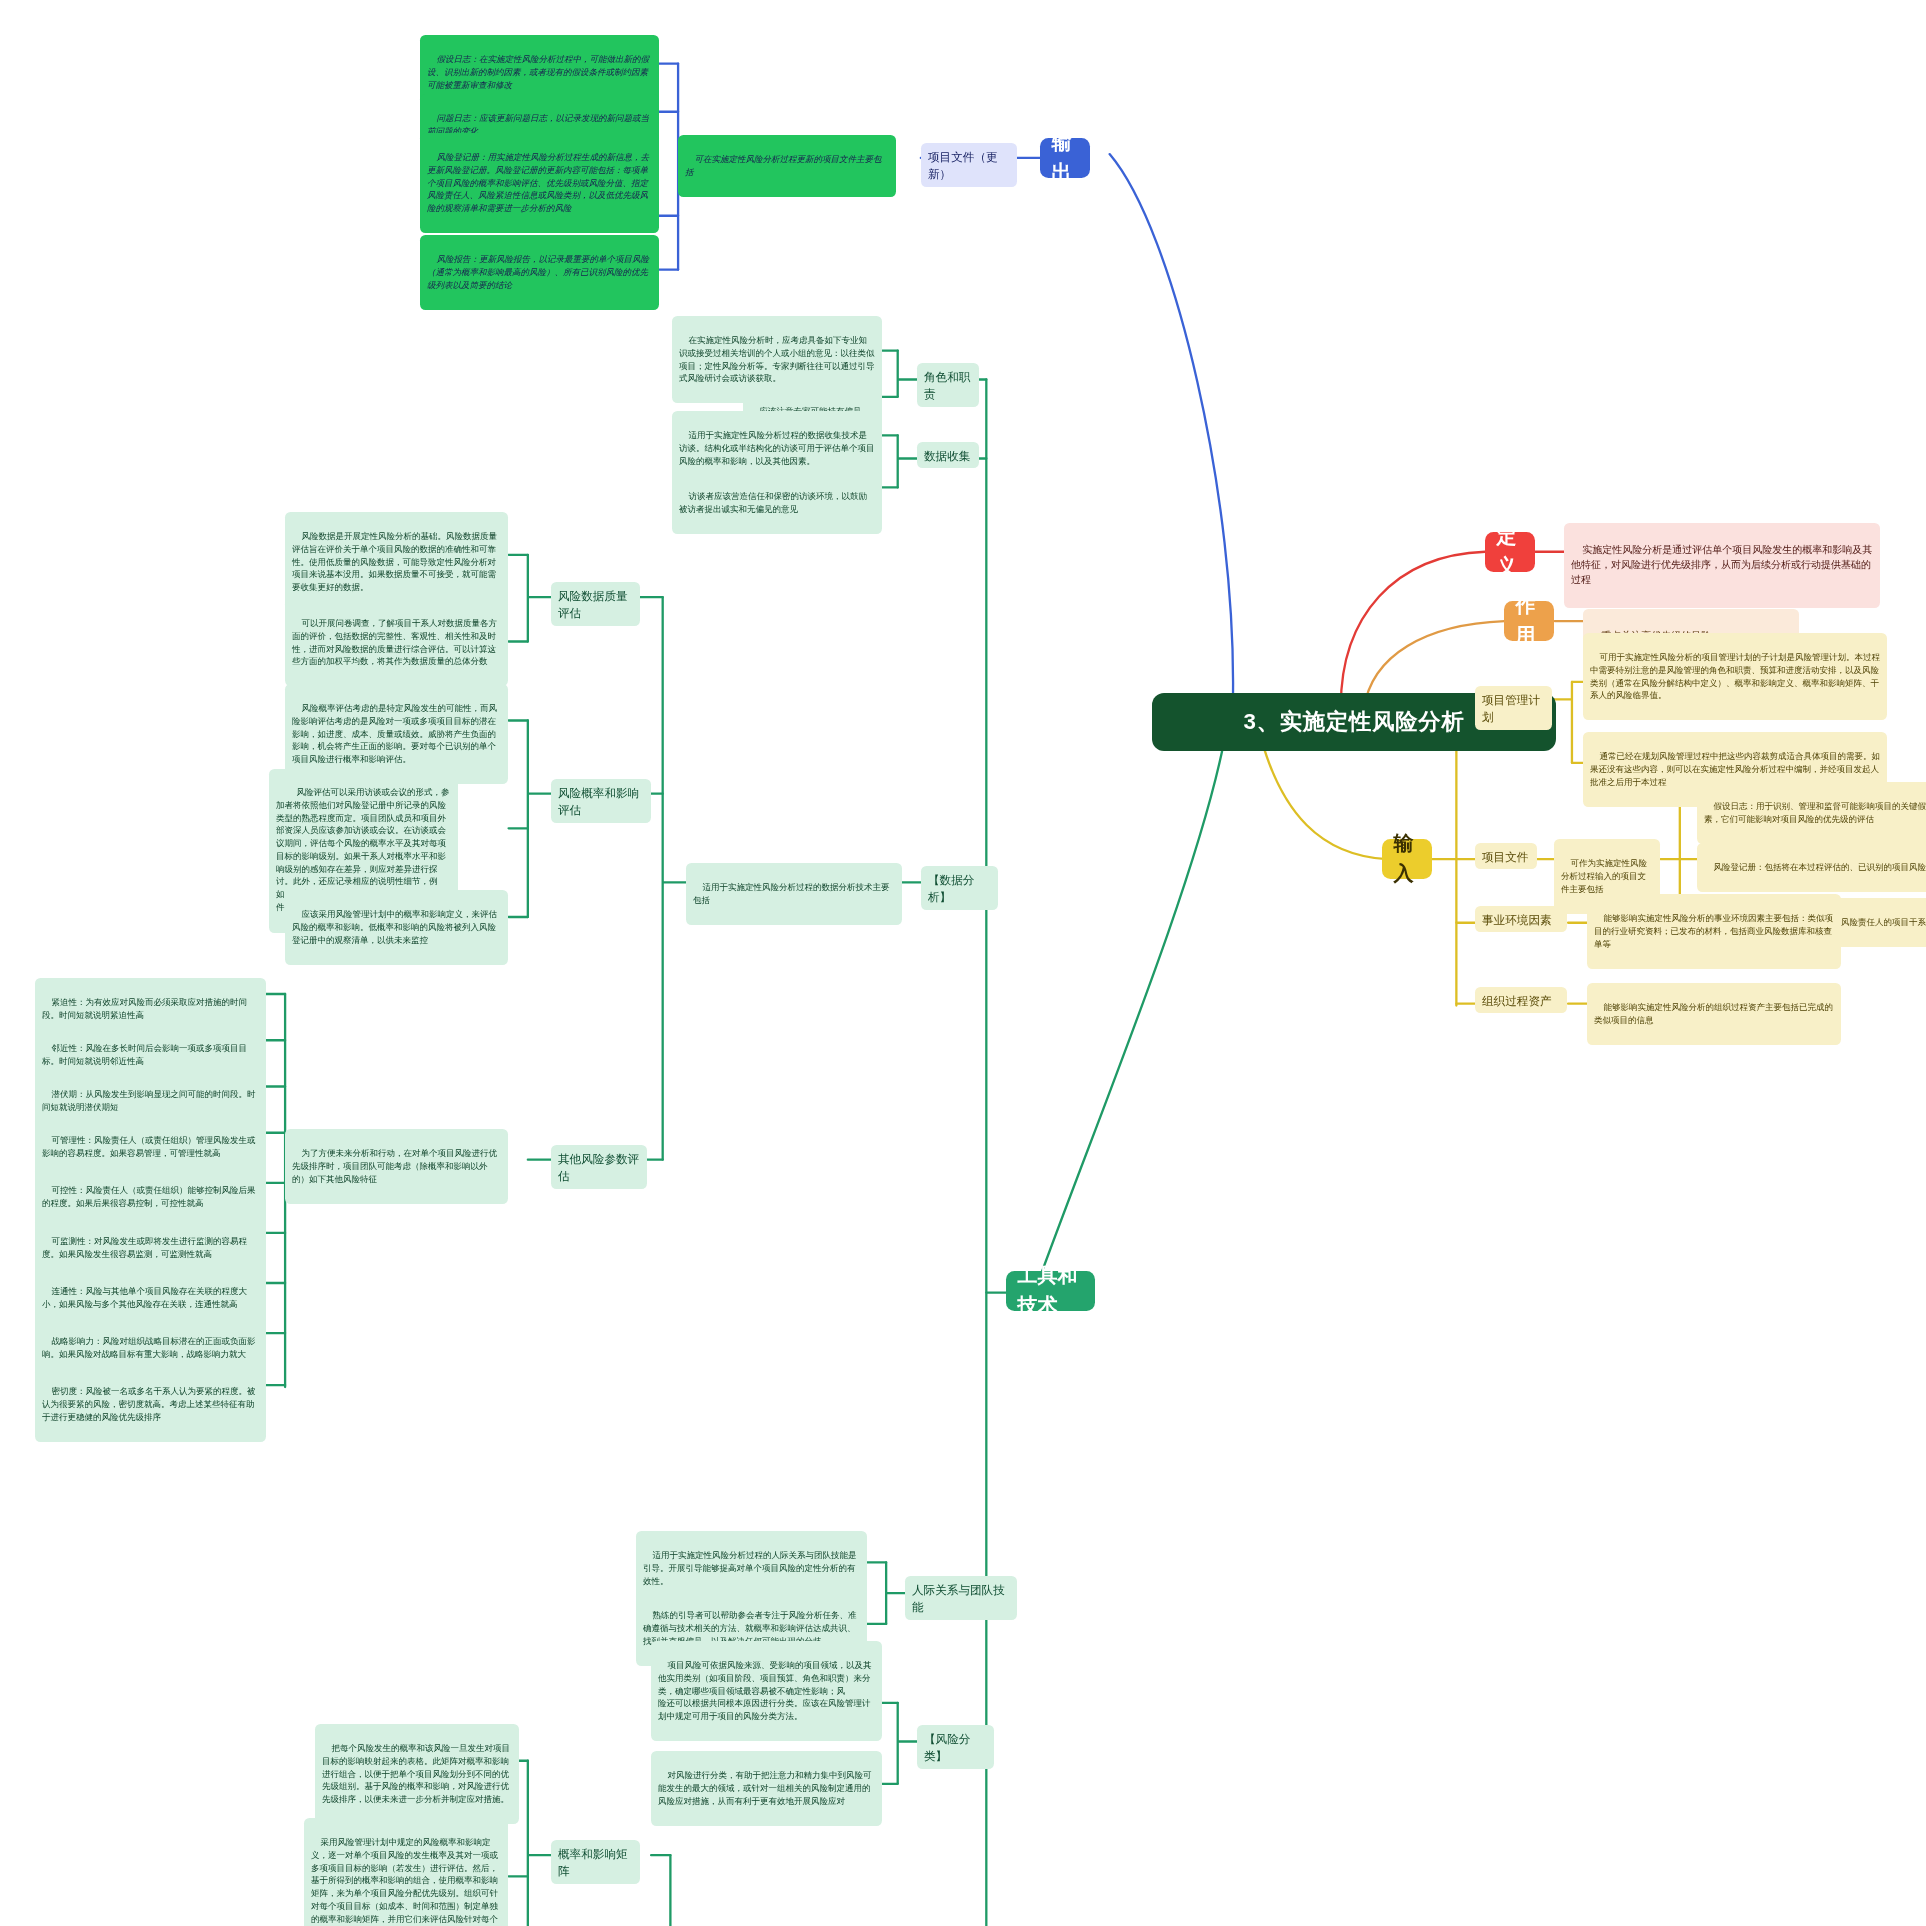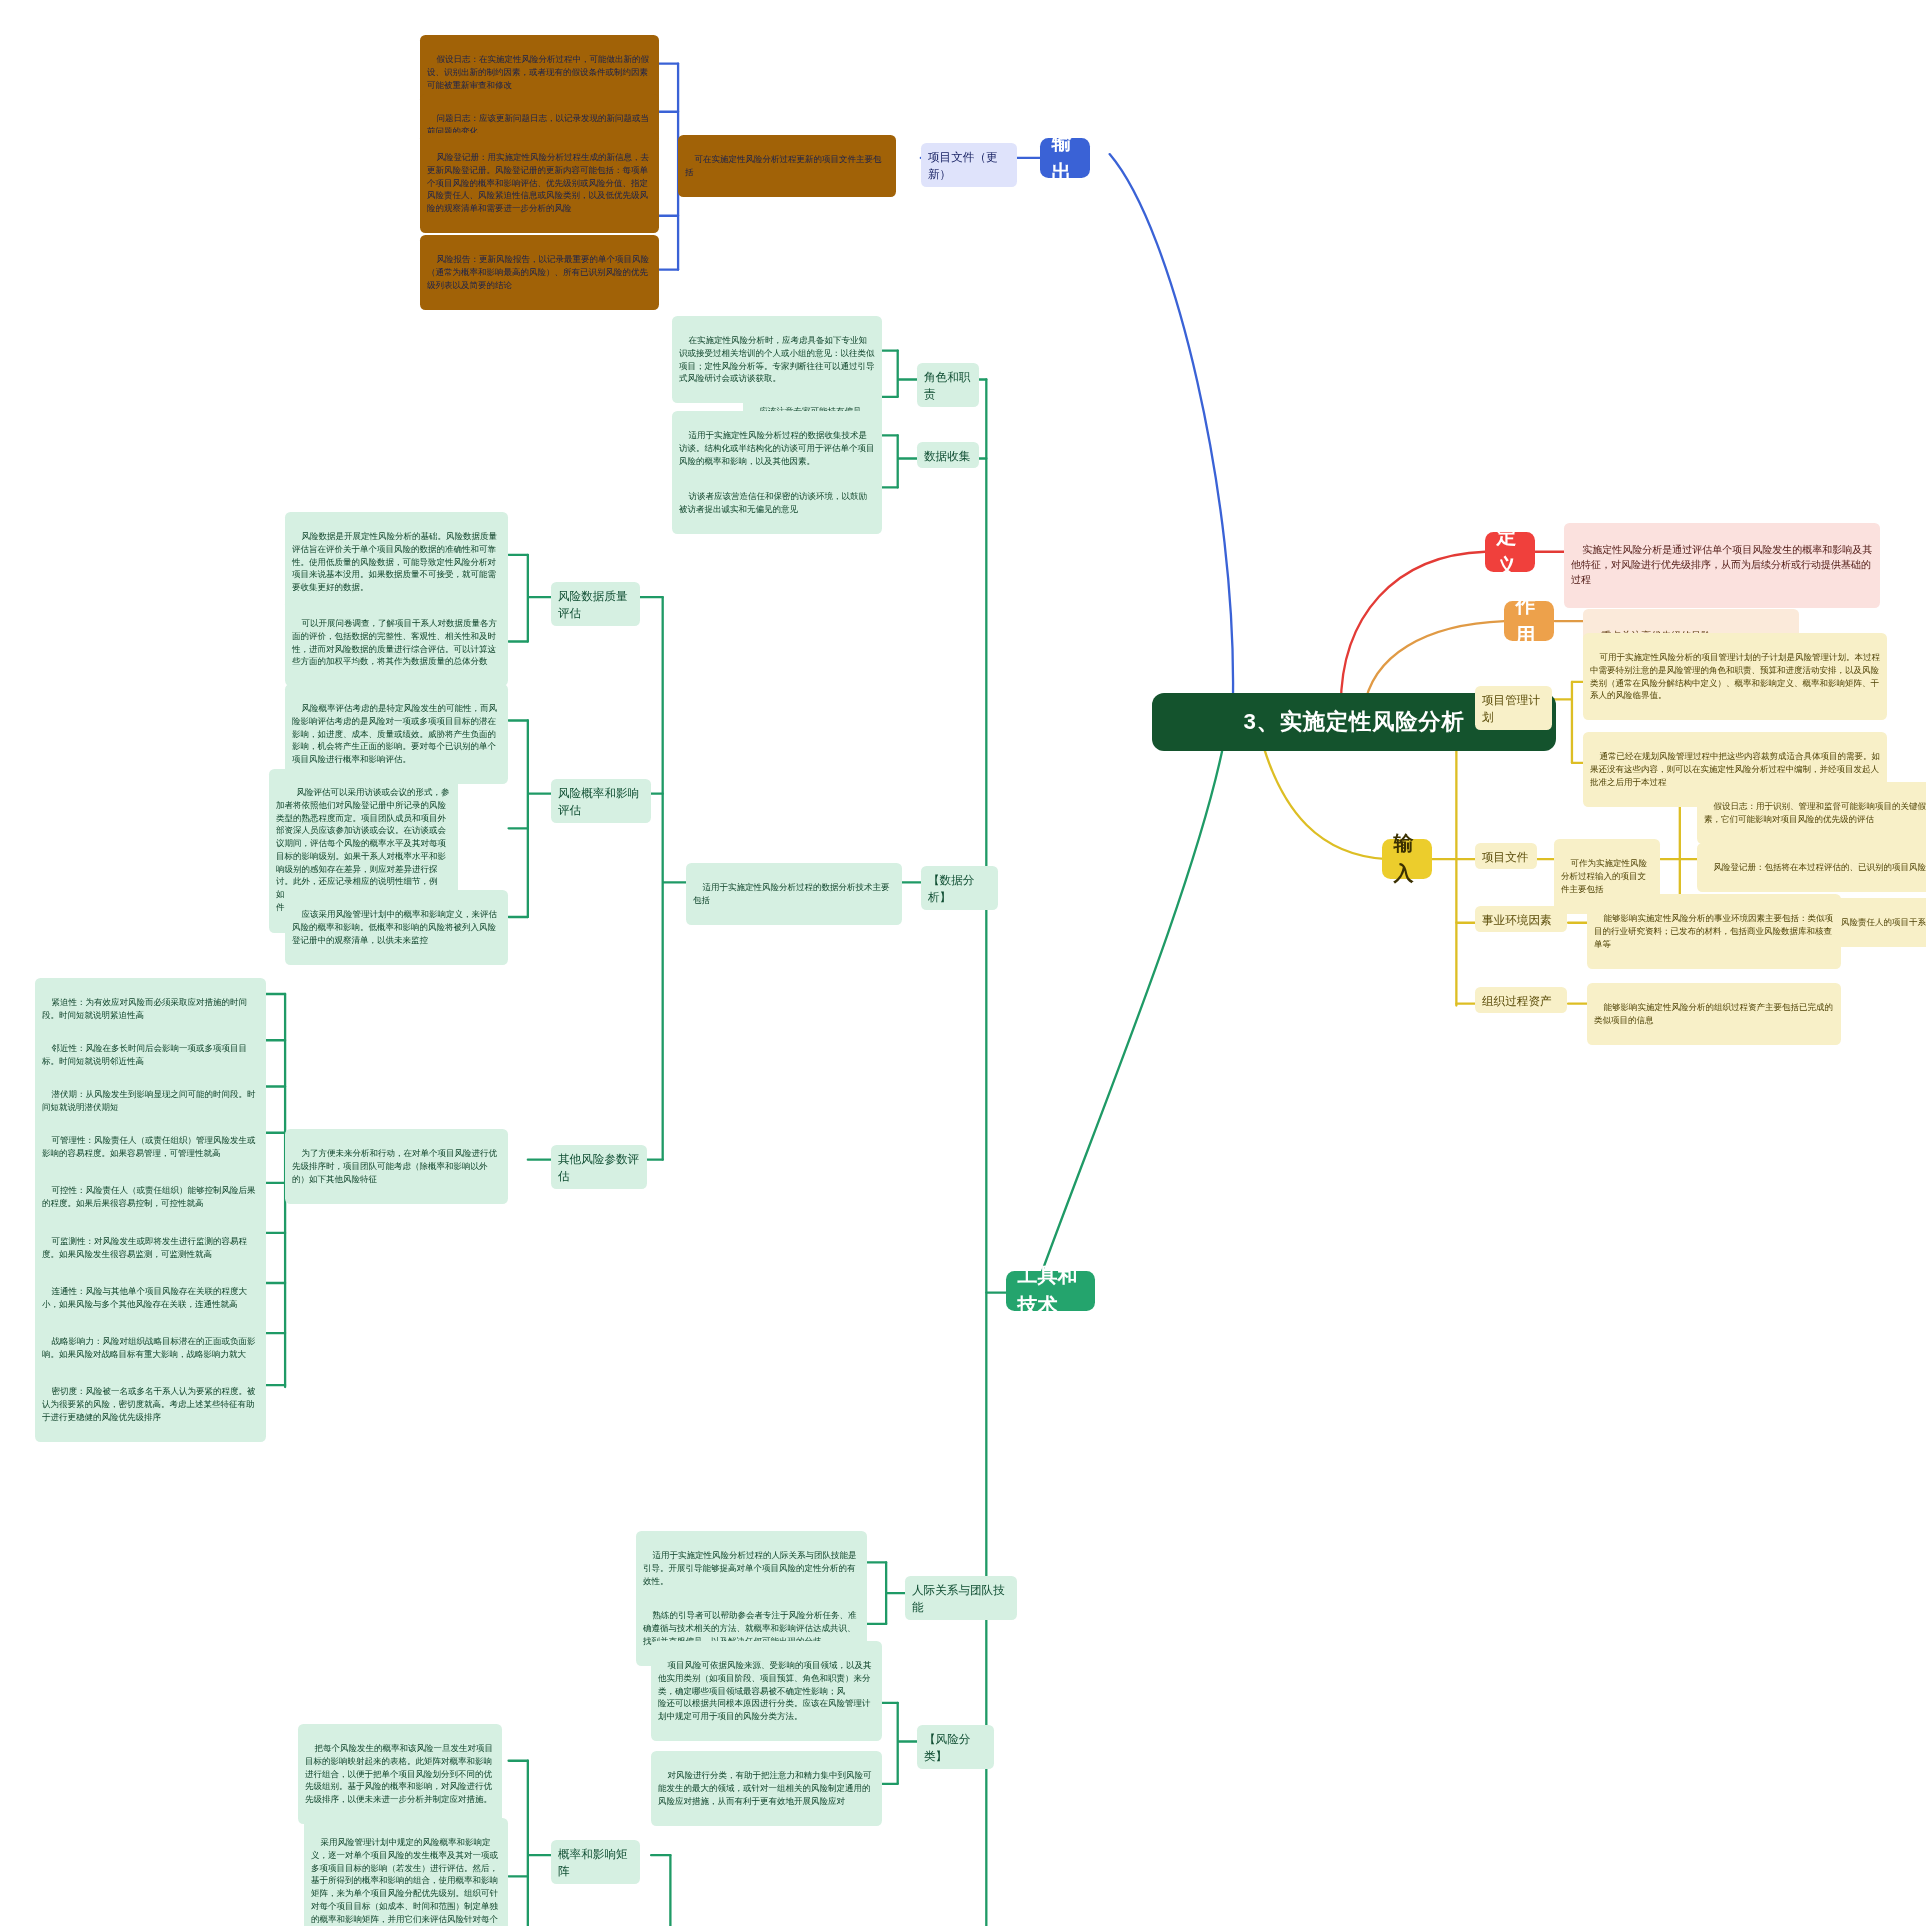--- a/index.html
+++ b/index.html
@@ -37,21 +37,21 @@
   .mid.yellowT { background:#f8f0c8; color:#5a4c09; }
   .mid.greenT  { background:#d6f0e2; color:#0f4d32; }
   .mid.blueT   { background:#dfe3fb; color:#1b2566; }
 
   
   .leaf { font-size:10px; border-radius:5.4px; padding:5.4px 7px; }
   .leaf.redT    { background:#fbe1de; color:#4c1510; }
   .leaf.orangeT { background:#fbeada; color:#5d3a0c; }
   .leaf.yellowT { background:#f8f0c8; color:#4e4205; }
   .leaf.greenT  { background:#d6f0e2; color:#0d4229; }
-  .leaf.blueT   { background:#a16207; color:#17204f; }
+  .leaf.blueT   { background:#22c55e; color:#17204f;font-style:italic; }
 
   .sm { font-size:8.5px; line-height:1.5; }
 </style>
 </head>
 <body>
 
 <div id="canvas">
 
   <svg class="links" viewBox="0 0 5544 6006">
     <g fill="none" stroke-width="6" stroke-linecap="round">
@@ -336,21 +336,21 @@
     <span>项目风险可依据风险来源、受影响的项目领域，以及其他实用类别（如项目阶段、项目预算、角色和职责）来分类，确定哪些项目领域最容易被不确定性影响；风
 险还可以根据共同根本原因进行分类。应该在风险管理计划中规定可用于项目的风险分类方法。</span>
   </div>
   <div class="node leaf greenT sm" style="left:651px; top:1751px; width:231px;">
     <span>对风险进行分类，有助于把注意力和精力集中到风险可能发生的最大的领域，或针对一组相关的风险制定通用的风险应对措施，从而有利于更有效地开展风险应对</span>
   </div>
 
   <div class="node mid greenT" style="left:551px; top:1840px; width:89px;">
     <span>概率和影响矩阵</span>
   </div>
-  <div class="node leaf greenT sm" style="left:298px; top:1724px; width:204px;">
+  <div class="node leaf greenT sm" style="left:315px; top:1724px; width:204px;">
     <span>把每个风险发生的概率和该风险一旦发生对项目目标的影响映射起来的表格。此矩阵对概率和影响进行组合，以便于把单个项目风险划分到不同的优先级组别。基于风险的概率和影响，对风险进行优先级排序，以便未来进一步分析并制定应对措施。</span>
   </div>
   <div class="node leaf greenT sm" style="left:304px; top:1818px; width:204px;">
     <span>采用风险管理计划中规定的风险概率和影响定义，逐一对单个项目风险的发生概率及其对一项或多项项目目标的影响（若发生）进行评估。然后，基于所得到的概率和影响的组合，使用概率和影响矩阵，来为单个项目风险分配优先级别。组织可针对每个项目目标（如成本、时间和范围）制定单独的概率和影响矩阵，并用它们来评估风险针对每个目标的优先级别。</span>
   </div>
 
 </div>
 
 
 </body></html>

